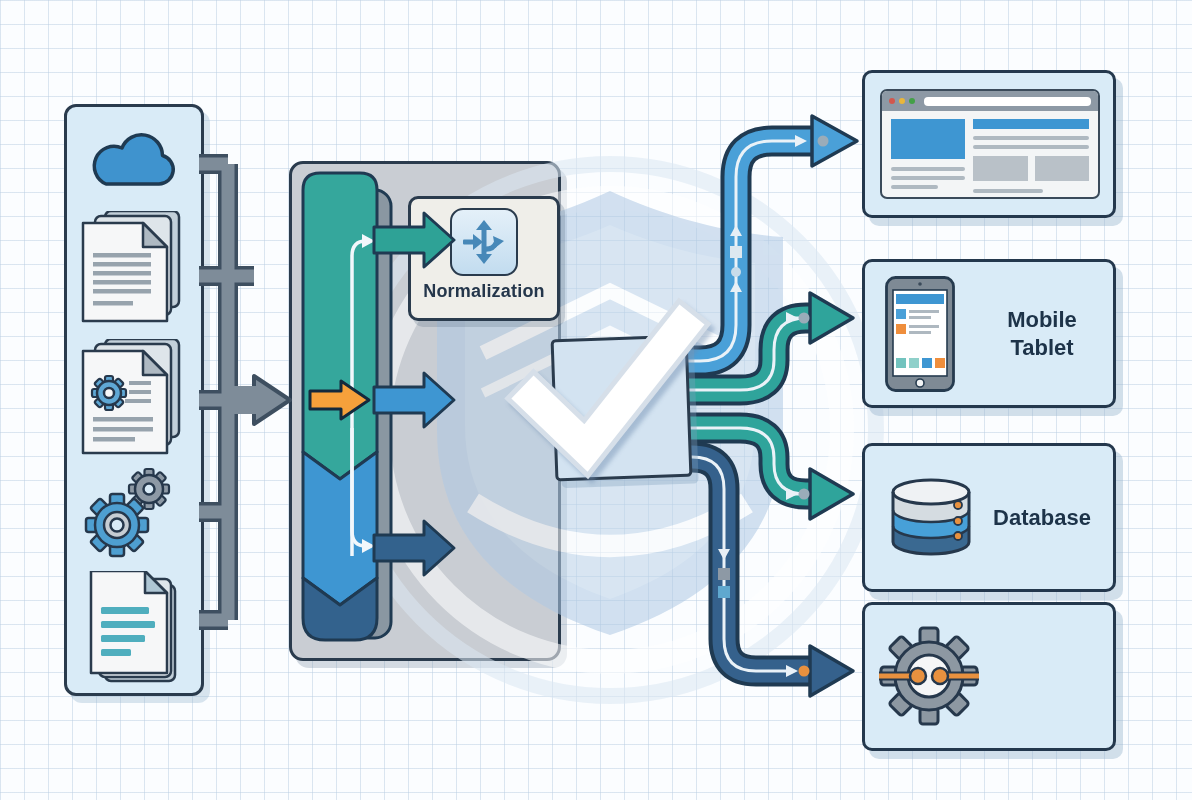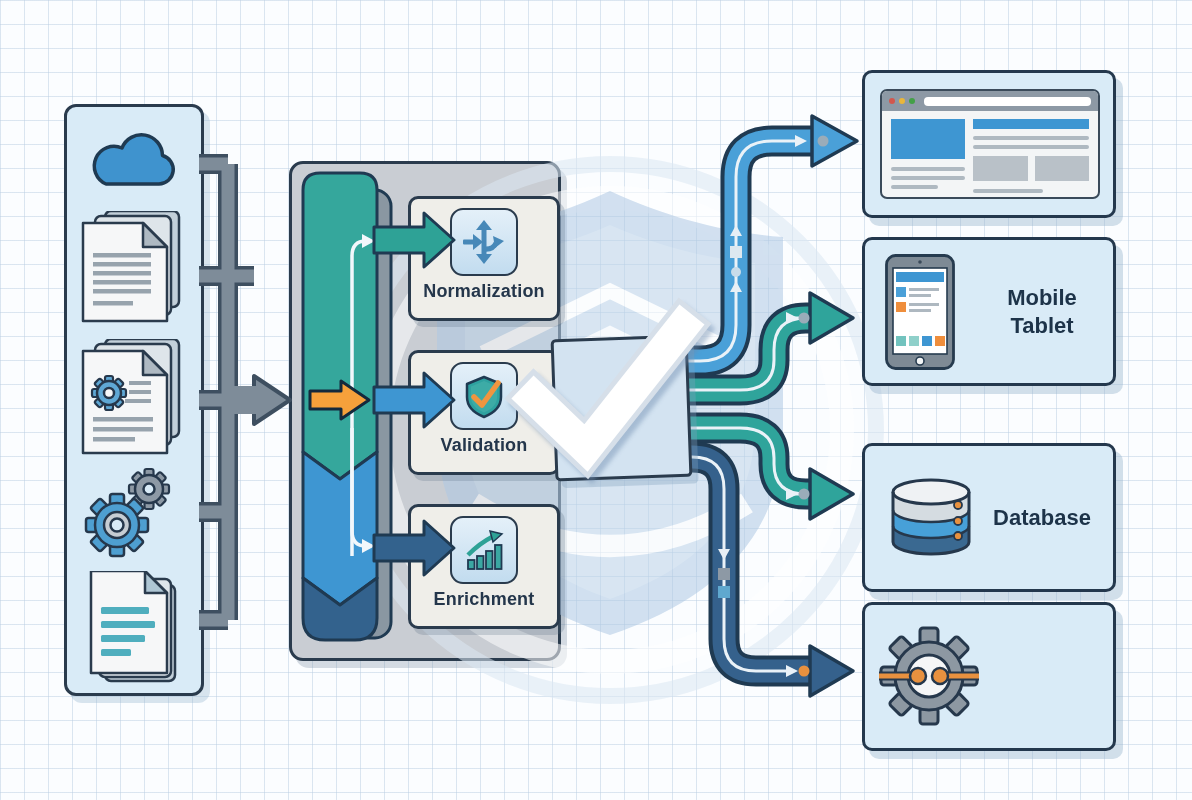--- a/index.html
+++ b/index.html
@@ -214,46 +214,21 @@
           <rect x="3" y="21.5" width="11" height="5" rx="1"></rect>
           <polygon points="13,16 13,32 23,24"></polygon>
         </g>
         <path d="M24 31 Q33 32 36 25" fill="none" stroke="#4788B8" stroke-width="5"></path>
         <polygon points="33,18 35,30 44,23" fill="#4788B8"></polygon>
       </svg>
     </div>
     <div class="stage-label">Normalization</div>
   </div>
 
-  <div class="stage-card" style="top:350px">
-    <div class="tile">
-      <svg width="48" height="48" viewBox="0 0 48 48">
-        <path d="M24 5 L41 12 V25 C41 35 34 41 24 45 C14 41 7 35 7 25 V12 Z" fill="#2EA2A0" stroke="#1F3A52" stroke-width="2.5" stroke-linejoin="round"></path>
-        <path d="M24 9 L37 14.5 V25 C37 32 32.5 37 24 40.5 C15.5 37 11 32 11 25 V14.5 Z" fill="#4BB3AC" opacity="0.55"></path>
-        <path d="M14 25 L22 33 L38 11" stroke="#F0953F" stroke-width="5.5" fill="none" stroke-linecap="round" stroke-linejoin="round"></path>
-      </svg>
-    </div>
-    <div class="stage-label">Validation</div>
-  </div>
-
-  <div class="stage-card" style="top:504px">
-    <div class="tile">
-      <svg width="48" height="48" viewBox="0 0 48 48">
-        <g stroke="#1F3A52" stroke-width="1.8" fill="#3BA7A2">
-          <rect x="8" y="34" width="6.5" height="9"></rect>
-          <rect x="17" y="30" width="6.5" height="13"></rect>
-          <rect x="26" y="25" width="6.5" height="18"></rect>
-          <rect x="35" y="19" width="6.5" height="24"></rect>
-        </g>
-        <path d="M8 29 Q20 17 32 11" stroke="#2EA296" stroke-width="4.5" fill="none"></path>
-        <polygon points="30,5 33,16 42,8" fill="#2EA296" stroke="#1F3A52" stroke-width="1.5"></polygon>
-      </svg>
-    </div>
-    <div class="stage-label">Enrichment</div>
-  </div>
+
 
   <svg class="layer" width="1192" height="800" style="z-index:5">
 
     <g>
       <path d="M199 164 H228 M199 276 H254 M199 400 H254 M199 512 H228 M199 620 H228 M228 164 V620" fill="none" stroke="#3E4F60" stroke-width="20"></path>
       <path d="M199 164 H228 M199 276 H254 M199 400 H254 M199 512 H228 M199 620 H228 M228 164 V620" fill="none" stroke="#7E8C99" stroke-width="13"></path>
       <polygon points="254,376 254,424 290,400" fill="#7E8C99" stroke="#3E4F60" stroke-width="4" stroke-linejoin="round"></polygon>
       <rect x="228" y="386" width="28" height="28" fill="#7E8C99" stroke="none"></rect>
     </g>
 
@@ -355,21 +330,21 @@
           <div class="blocks">
               <div class="blk"></div>
               <div class="blk"></div>
             </div>
           <div class="ln w60"></div>
         </div>
       </div>
     </div>
   </div>
 
-  <div class="out-card" style="top:237px;height:143px">
+  <div class="out-card" style="top:259px;height:143px">
     <svg class="out-ic" style="left:20px;top:14px" width="70" height="116" viewBox="0 0 70 116">
       <rect x="1.5" y="1.5" width="67" height="113" rx="9" fill="#7E8A95" stroke="#263B4F" stroke-width="2.8"></rect>
       <rect x="8" y="14" width="54" height="86" fill="#FFFFFF" stroke="#263B4F" stroke-width="1.6"></rect>
       <circle cx="35" cy="8" r="1.8" fill="#3A4A5A"></circle>
       <circle cx="35" cy="107" r="4" fill="#F3F5F6" stroke="#263B4F" stroke-width="1.6"></circle>
       <rect x="11" y="18" width="48" height="10" fill="#3E96D2"></rect>
       <rect x="11" y="33" width="10" height="10" fill="#4AA0D8"></rect>
       <rect x="24" y="34" width="30" height="3" fill="#AEB8C0"></rect>
       <rect x="24" y="40" width="22" height="3" fill="#AEB8C0"></rect>
       <rect x="11" y="48" width="10" height="10" fill="#EF8E3C"></rect>

